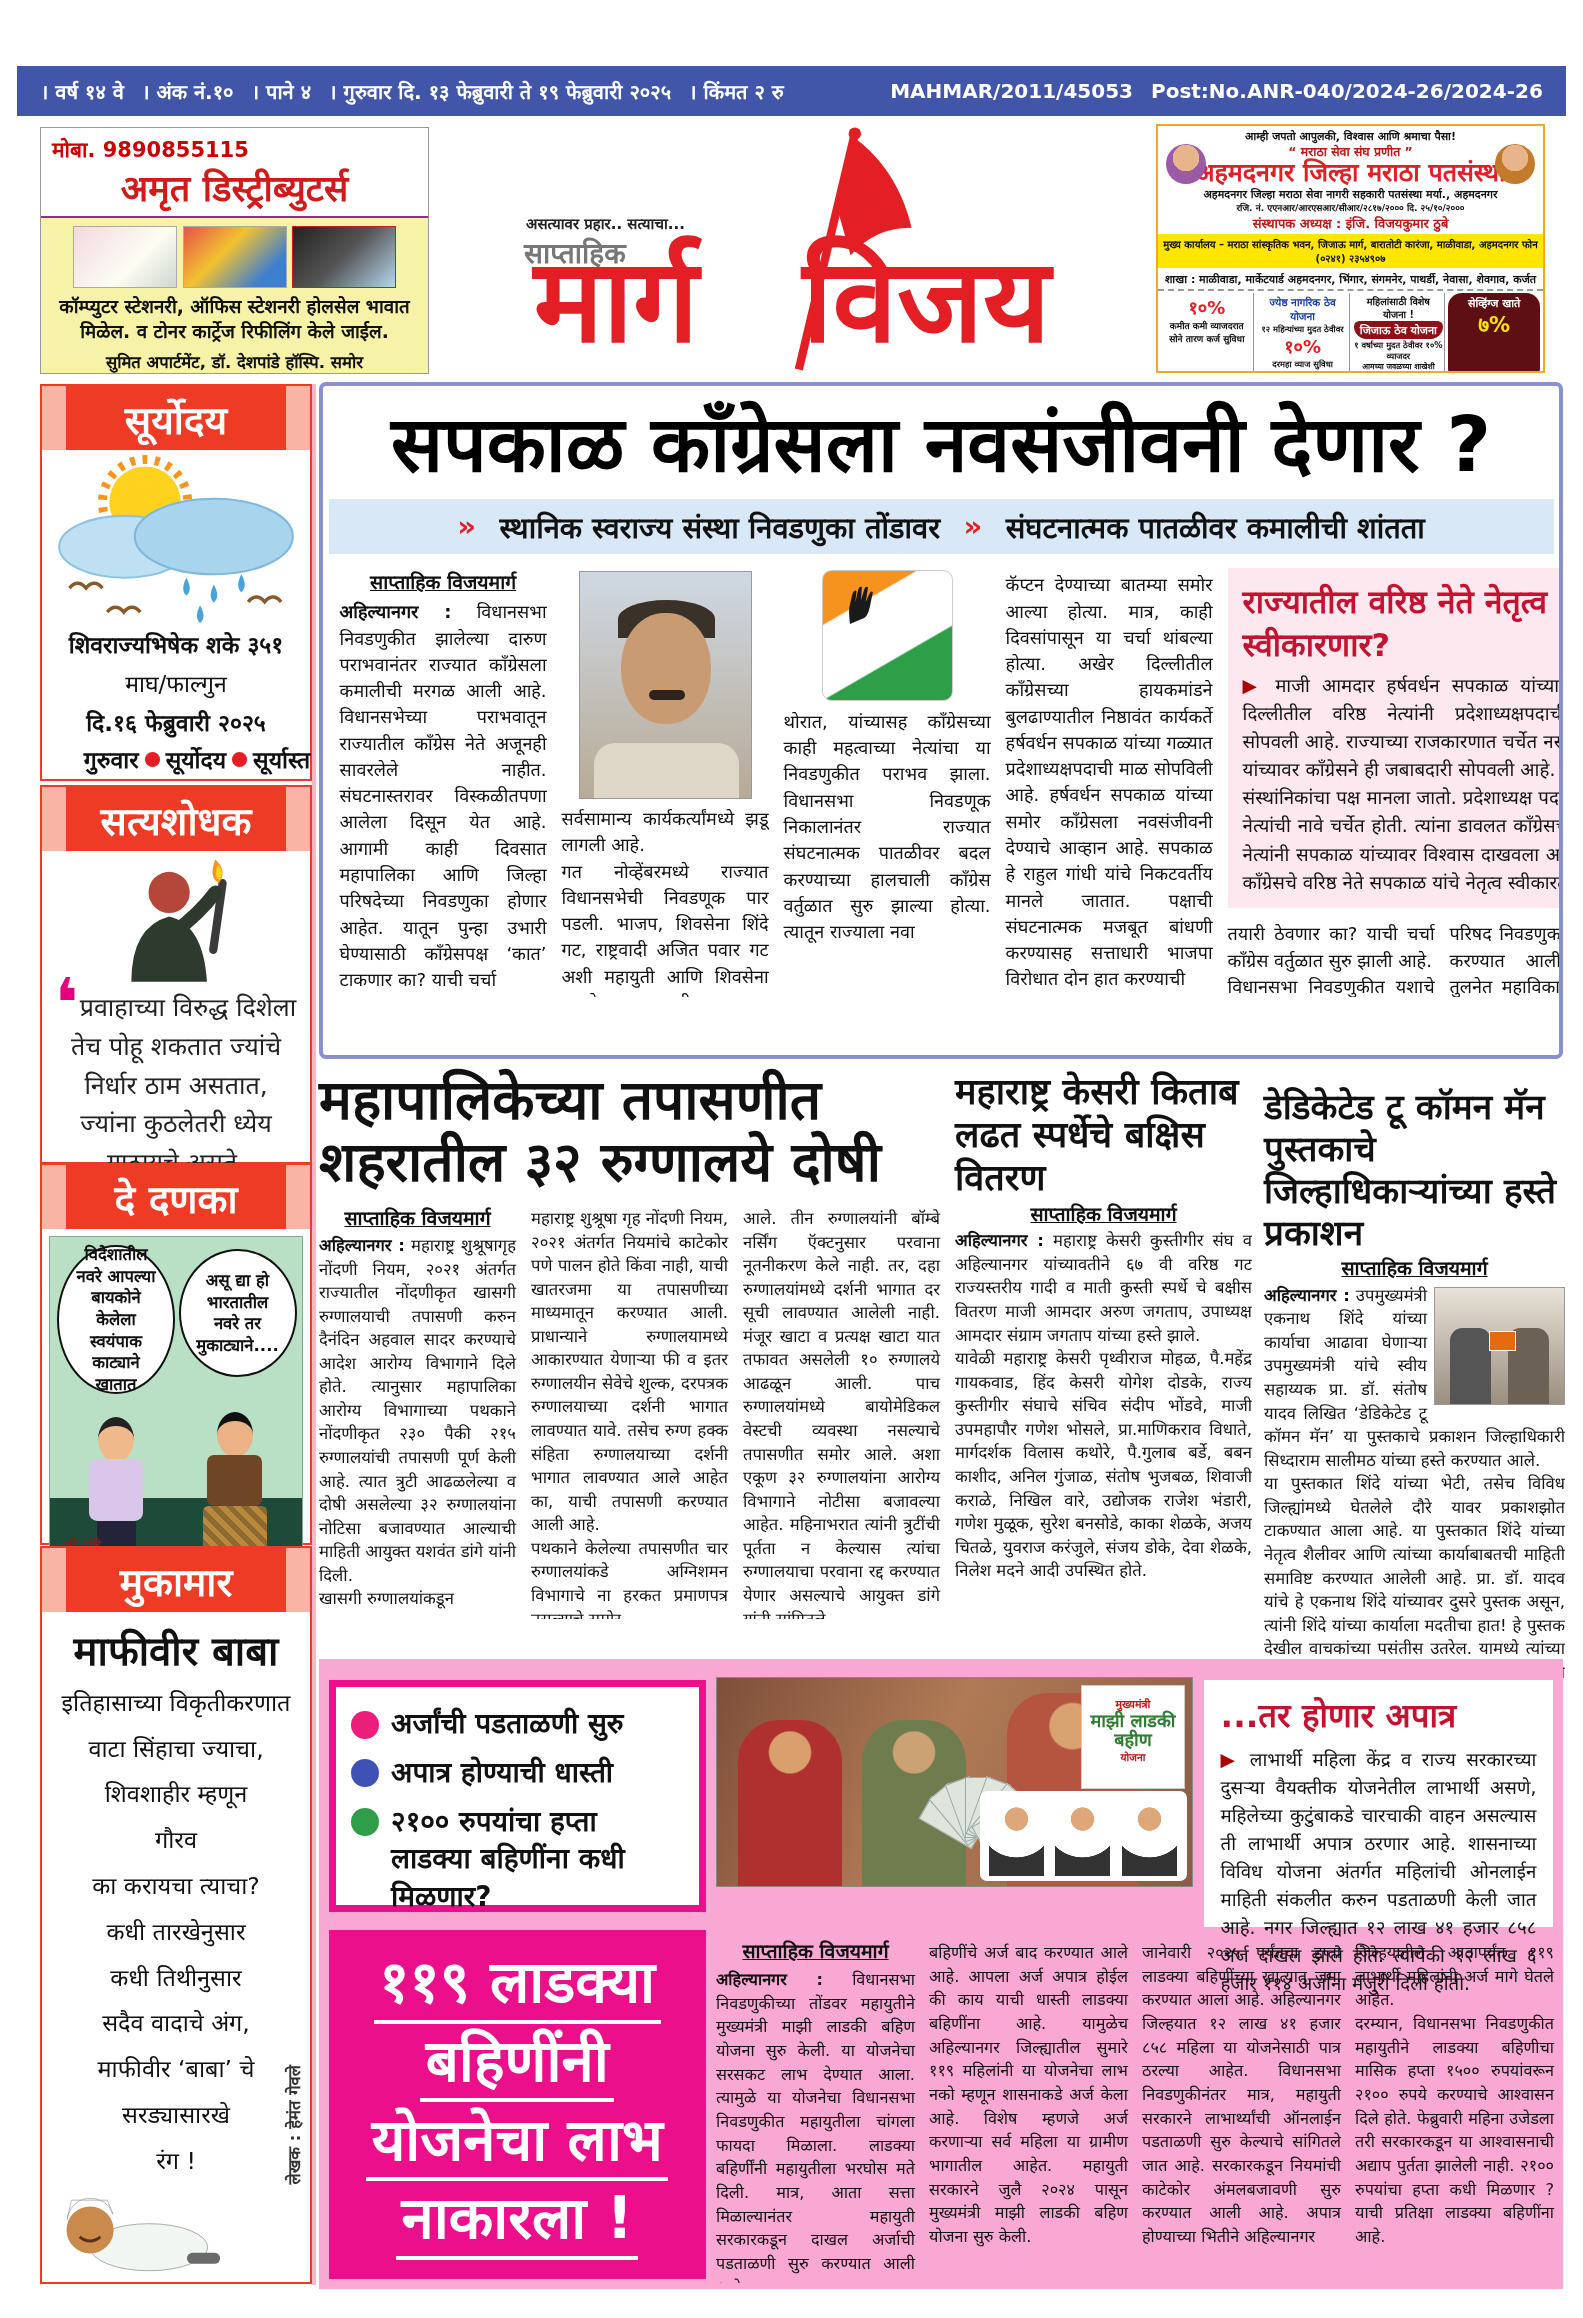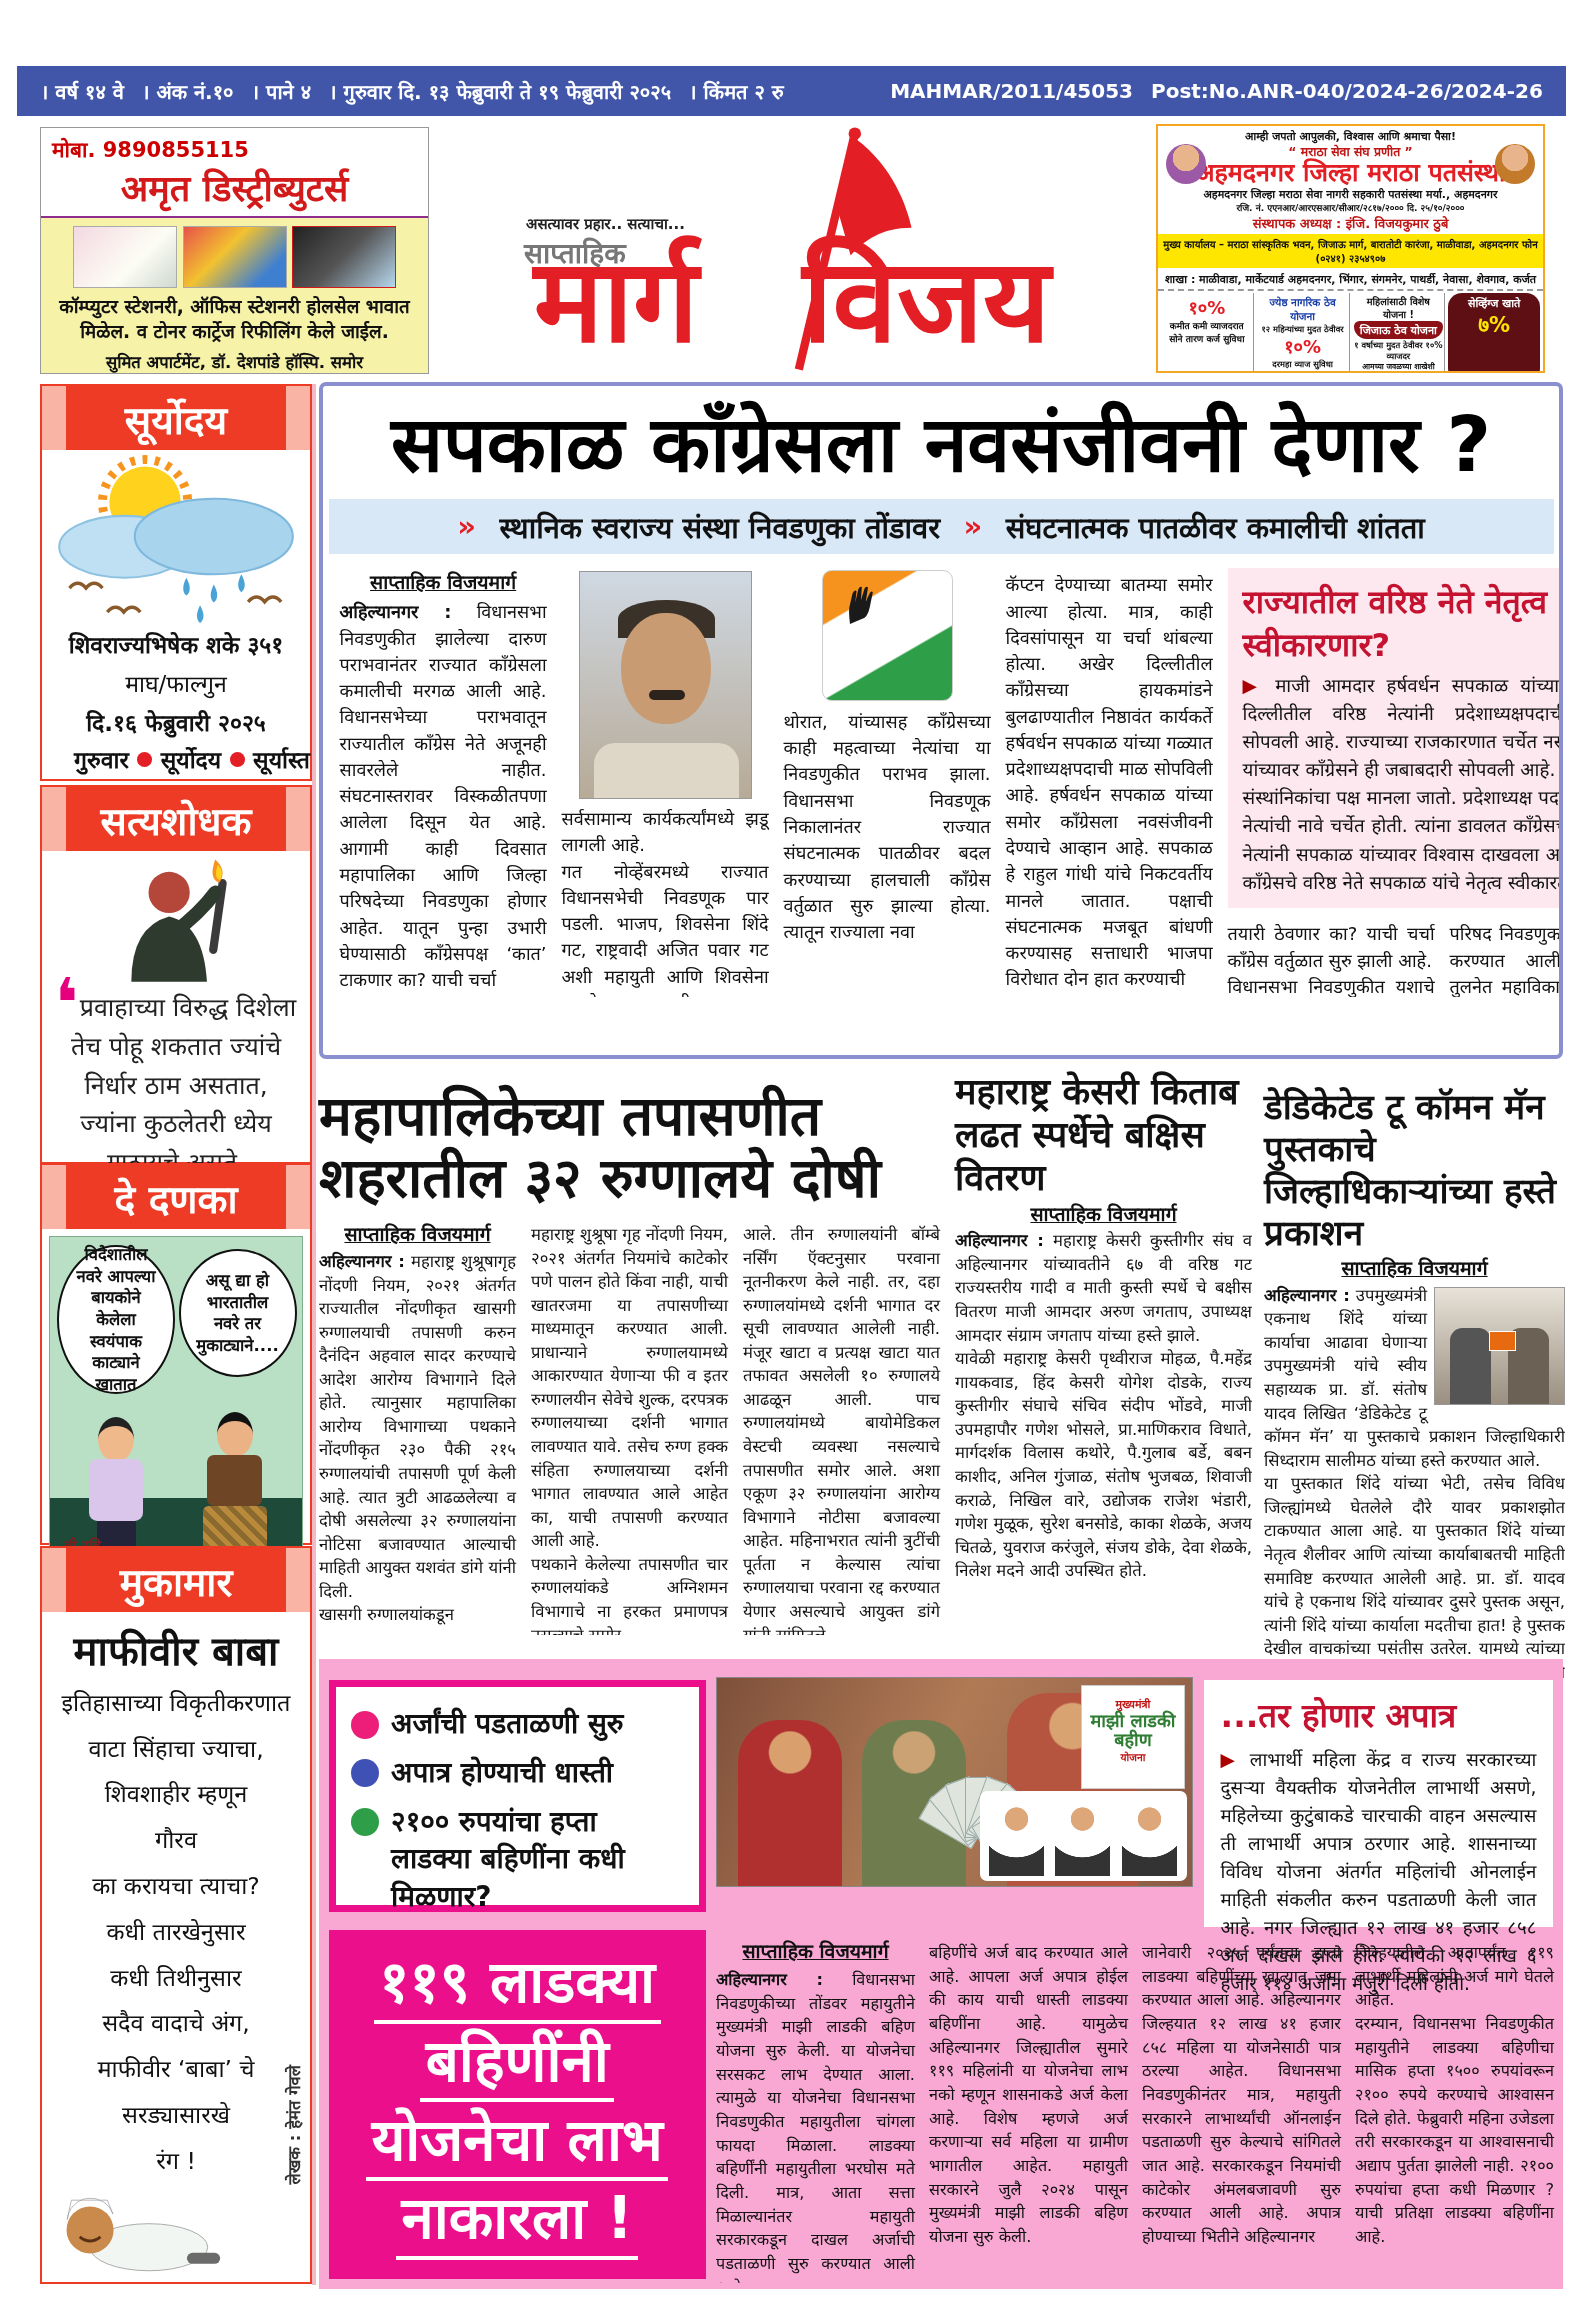--- a/index.html
+++ b/index.html
@@ -50,21 +50,21 @@
   .jijau-band{background:#8c1218;color:#fff;border-radius:5.5px 5.5px 12.4px 12.4px;padding:1.4px 2.8px;font-size:11px;}
   .portrait{position:absolute;width:40px;height:40px;border-radius:50%;}
   .portrait.jj{left:8.3px;top:18px;background:radial-gradient(circle at 50% 35%,#e8b48c 0 40%,#9b59a6 41%);}
   .portrait.sv{right:8.3px;top:18px;background:radial-gradient(circle at 50% 35%,#e8b48c 0 40%,#c47a2b 41%);}
   
   .sbox{position:absolute;left:40px;width:272px;background:#fff;border:2.1px solid #ed3b25;}
   .sbox-h{background:linear-gradient(90deg,#f9b4a5 0 9%,#ed3b25 9% 91%,#f9b4a5 91%);color:#fff;
           text-align:center;font-size:39px;font-weight:900;padding:5.5px 0;}
   .wx-lines{text-align:center;font-size:23px;line-height:1.7;}
   .wx-lines .b{font-weight:bold;}
-  .wx-row{display:flex;justify-content:space-between;gap:6px;align-items:center;font-size:23px;font-weight:bold;padding-left:32px;}
+  .wx-row{display:flex;justify-content:flex-end;gap:6px;align-items:center;font-size:23px;font-weight:bold;padding-left:32px;}
   .dot{width:15px;height:15px;border-radius:50%;background:#e31e24;display:inline-block;}
   .wx-times{display:flex;justify-content:center;gap:76px;font-size:23.5px;font-weight:bold;padding:4.1px 0 9.7px;}
   .quotebox{padding:4.1px 12.4px 11px;text-align:center;}
   .qmark{color:#e5007d;font-size:69px;line-height:28px;float:left;font-weight:900;}
   .quote{font-size:25px;line-height:1.55;color:#222;}
   .attrib{font-weight:bold;font-size:26px;margin-top:18px;text-align:center;}
   .cartoon{margin:7px;background:#b9e0c4;position:relative;height:325px;border:0.7px solid #7fae8c;overflow:hidden;}
   .cartoon .floor{position:absolute;left:0;bottom:0;width:100%;height:62px;background:#1d4a39;}
   .bubble{position:absolute;background:#fff;border:2.1px solid #111;border-radius:50%;display:flex;align-items:center;
           justify-content:center;text-align:center;font-weight:bold;font-size:16.6px;padding:12.4px;line-height:1.3;}
@@ -103,21 +103,21 @@
   .inc{width:131px;height:131px;border-radius:9.7px;margin:1.4px auto 8.3px;position:relative;
        background:linear-gradient(150deg,#f6921e 0 26%,#ffffff 27% 63%,#2f9e49 64%);border:0.7px solid #ccc;}
   .sidebox{background:#fce8ee;padding:11px 15px;width:442px;}
   .sidebox .st{color:#c41230;font-size:32px;font-weight:900;margin-bottom:7px;}
   .sidebox .sb{font-size:18.7px;line-height:1.5;text-align:justify;}
   .sidebox .sb::before{content:"▶ ";color:#a00;}
   .a1right{width:449px;flex:0 0 auto;display:flex;flex-direction:column;gap:9.7px;}
   .a1cols2{display:flex;gap:15px;}
   .a1cols2 .half{width:207px;}
   
-  .art2{position:absolute;left:319px;top:1070px;width:626px;margin-top:16px;}
+  .art2{position:absolute;left:319px;top:1070px;width:626px;}
   .art2 .hl{font-size:55px;font-weight:900;line-height:1.12;}
   .a2body{display:flex;gap:15px;margin-top:11px;height:415px;overflow:hidden;}
   .a2body .c{width:197px;}
   .smalltext{font-size:16.6px;line-height:1.42;text-align:justify;white-space:pre-line;margin:2.8px 0 0;}
   .art3{position:absolute;left:955px;top:1070px;width:297px;}
   .art3 .hl{font-size:36px;font-weight:900;line-height:1.2;}
   .art3 .bd{height:442px;overflow:hidden;}
   .art4{position:absolute;left:1264px;top:1070px;width:301px;}
   .art4 .hl{font-size:35px;font-weight:900;line-height:1.2;margin-top:16px;}
   .photo-book{float:right;width:131px;height:118px;margin:2.8px 0 5.5px 7px;border:0.7px solid #999;

